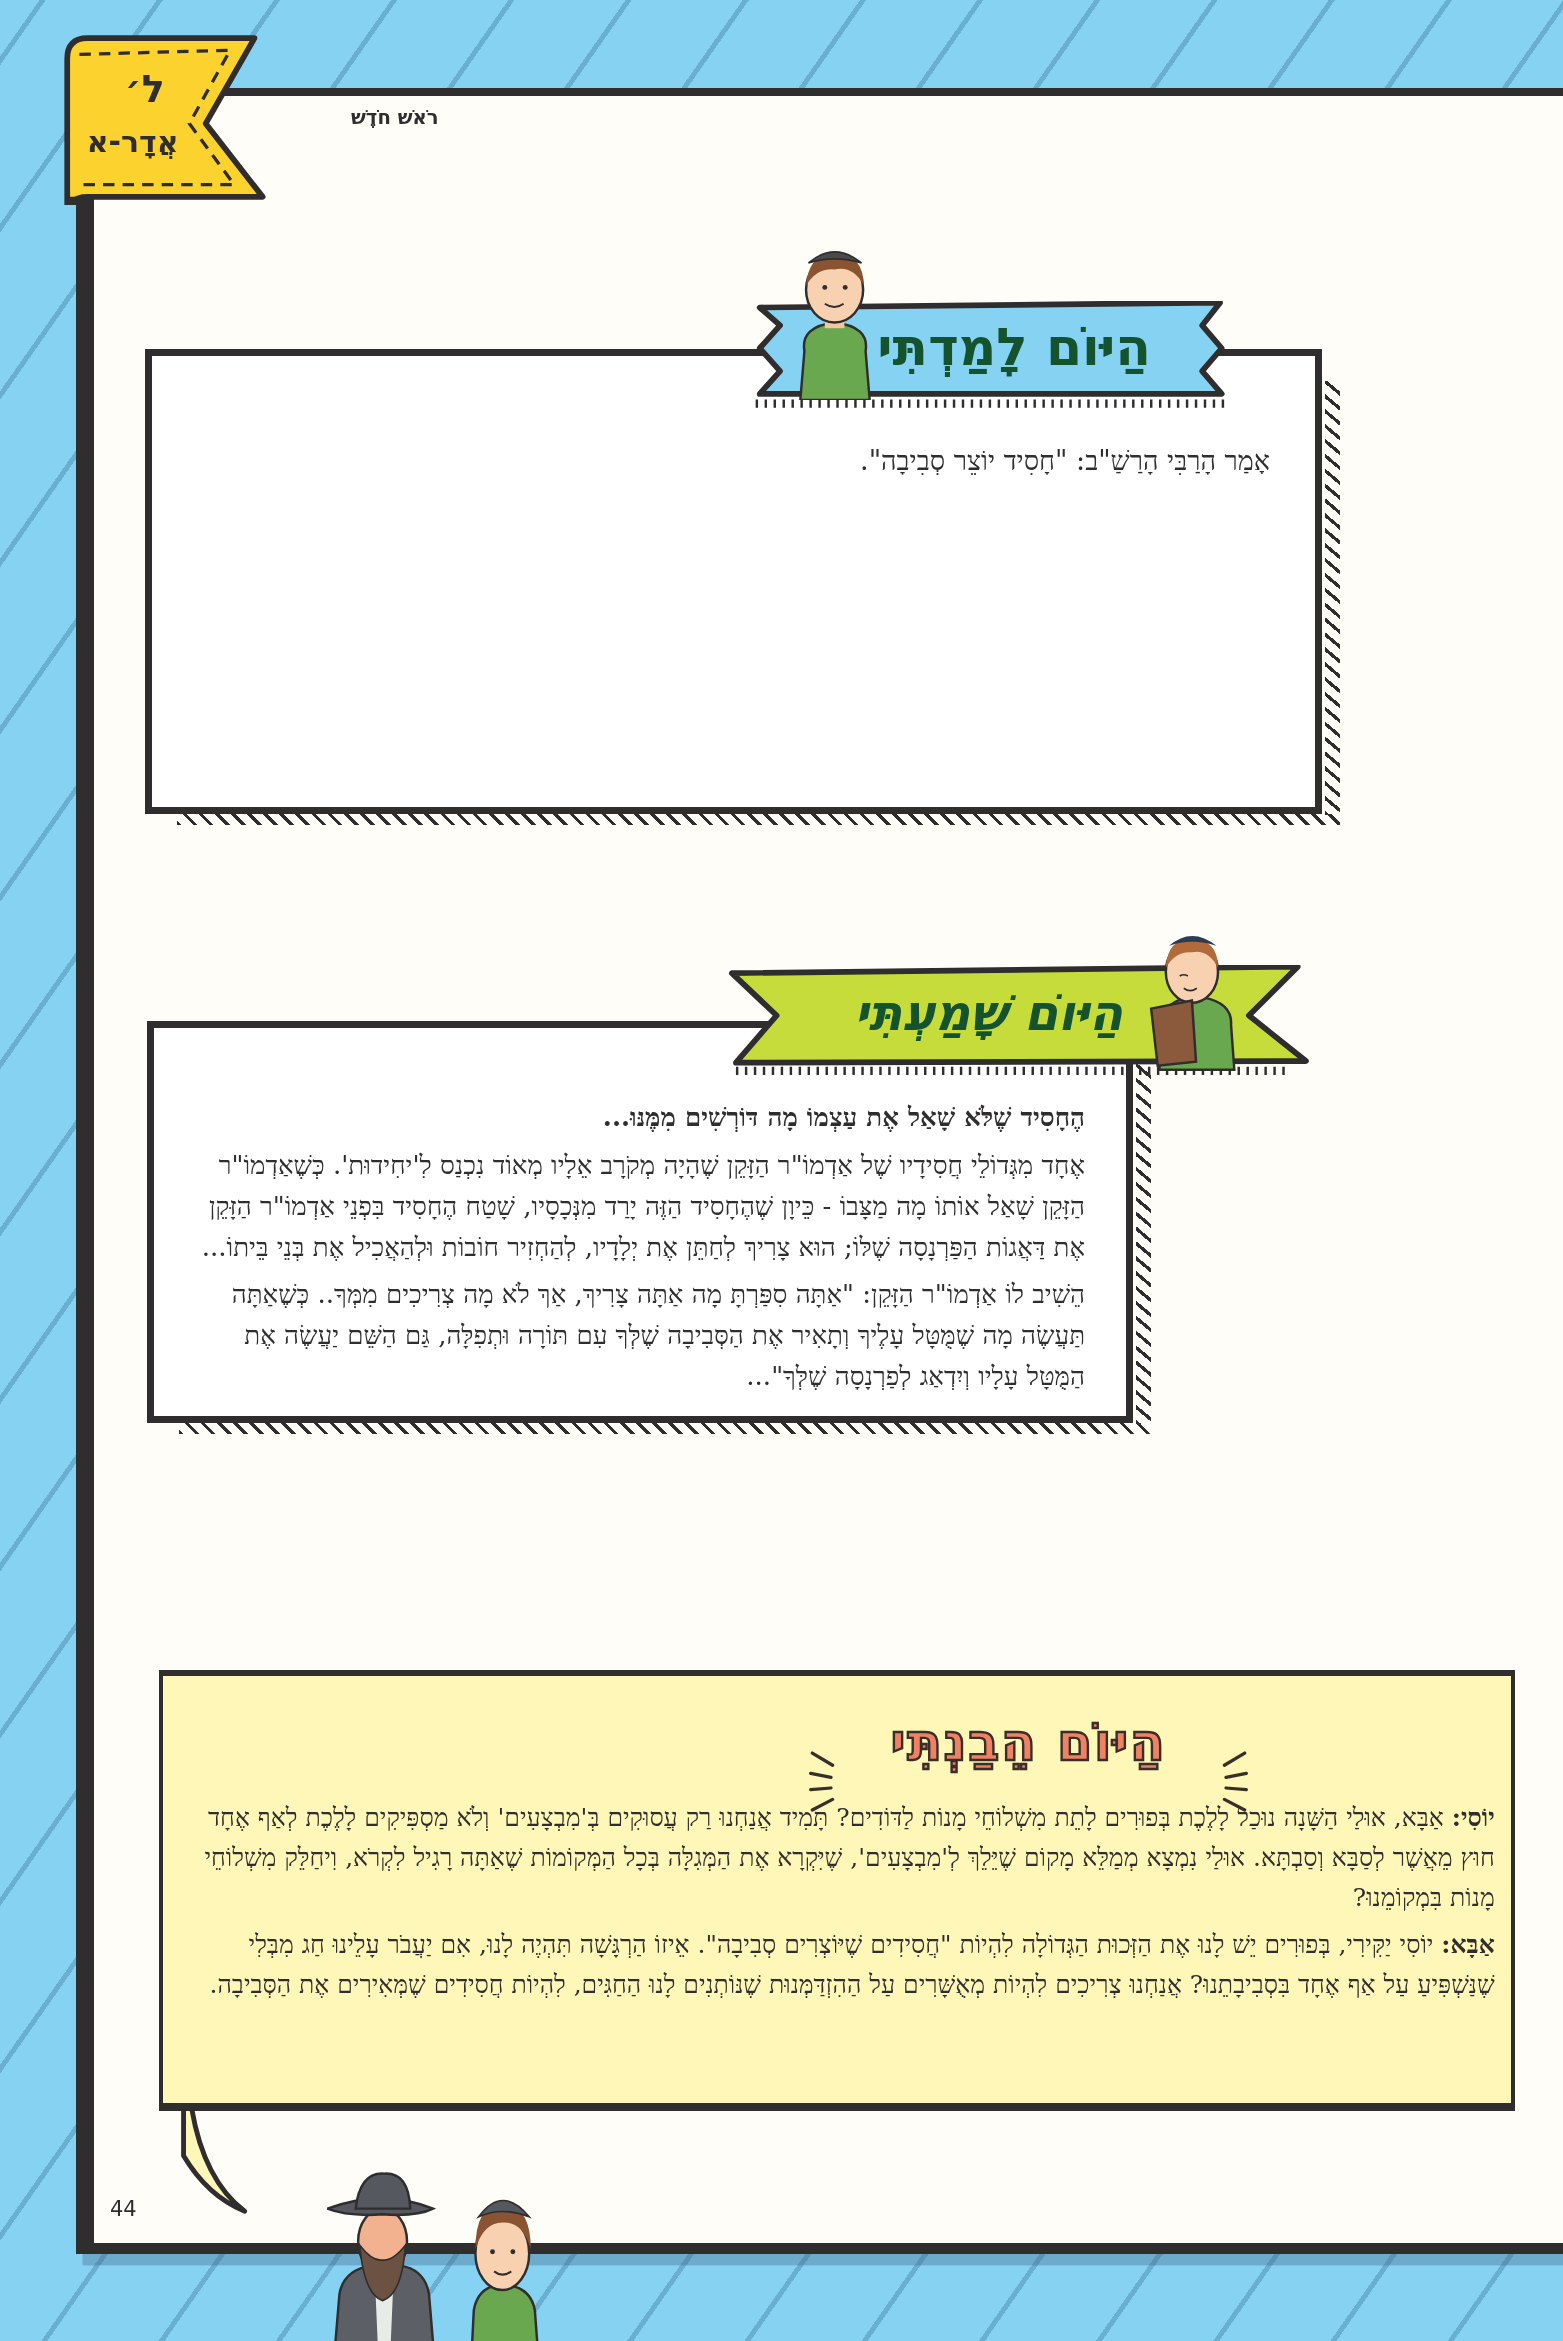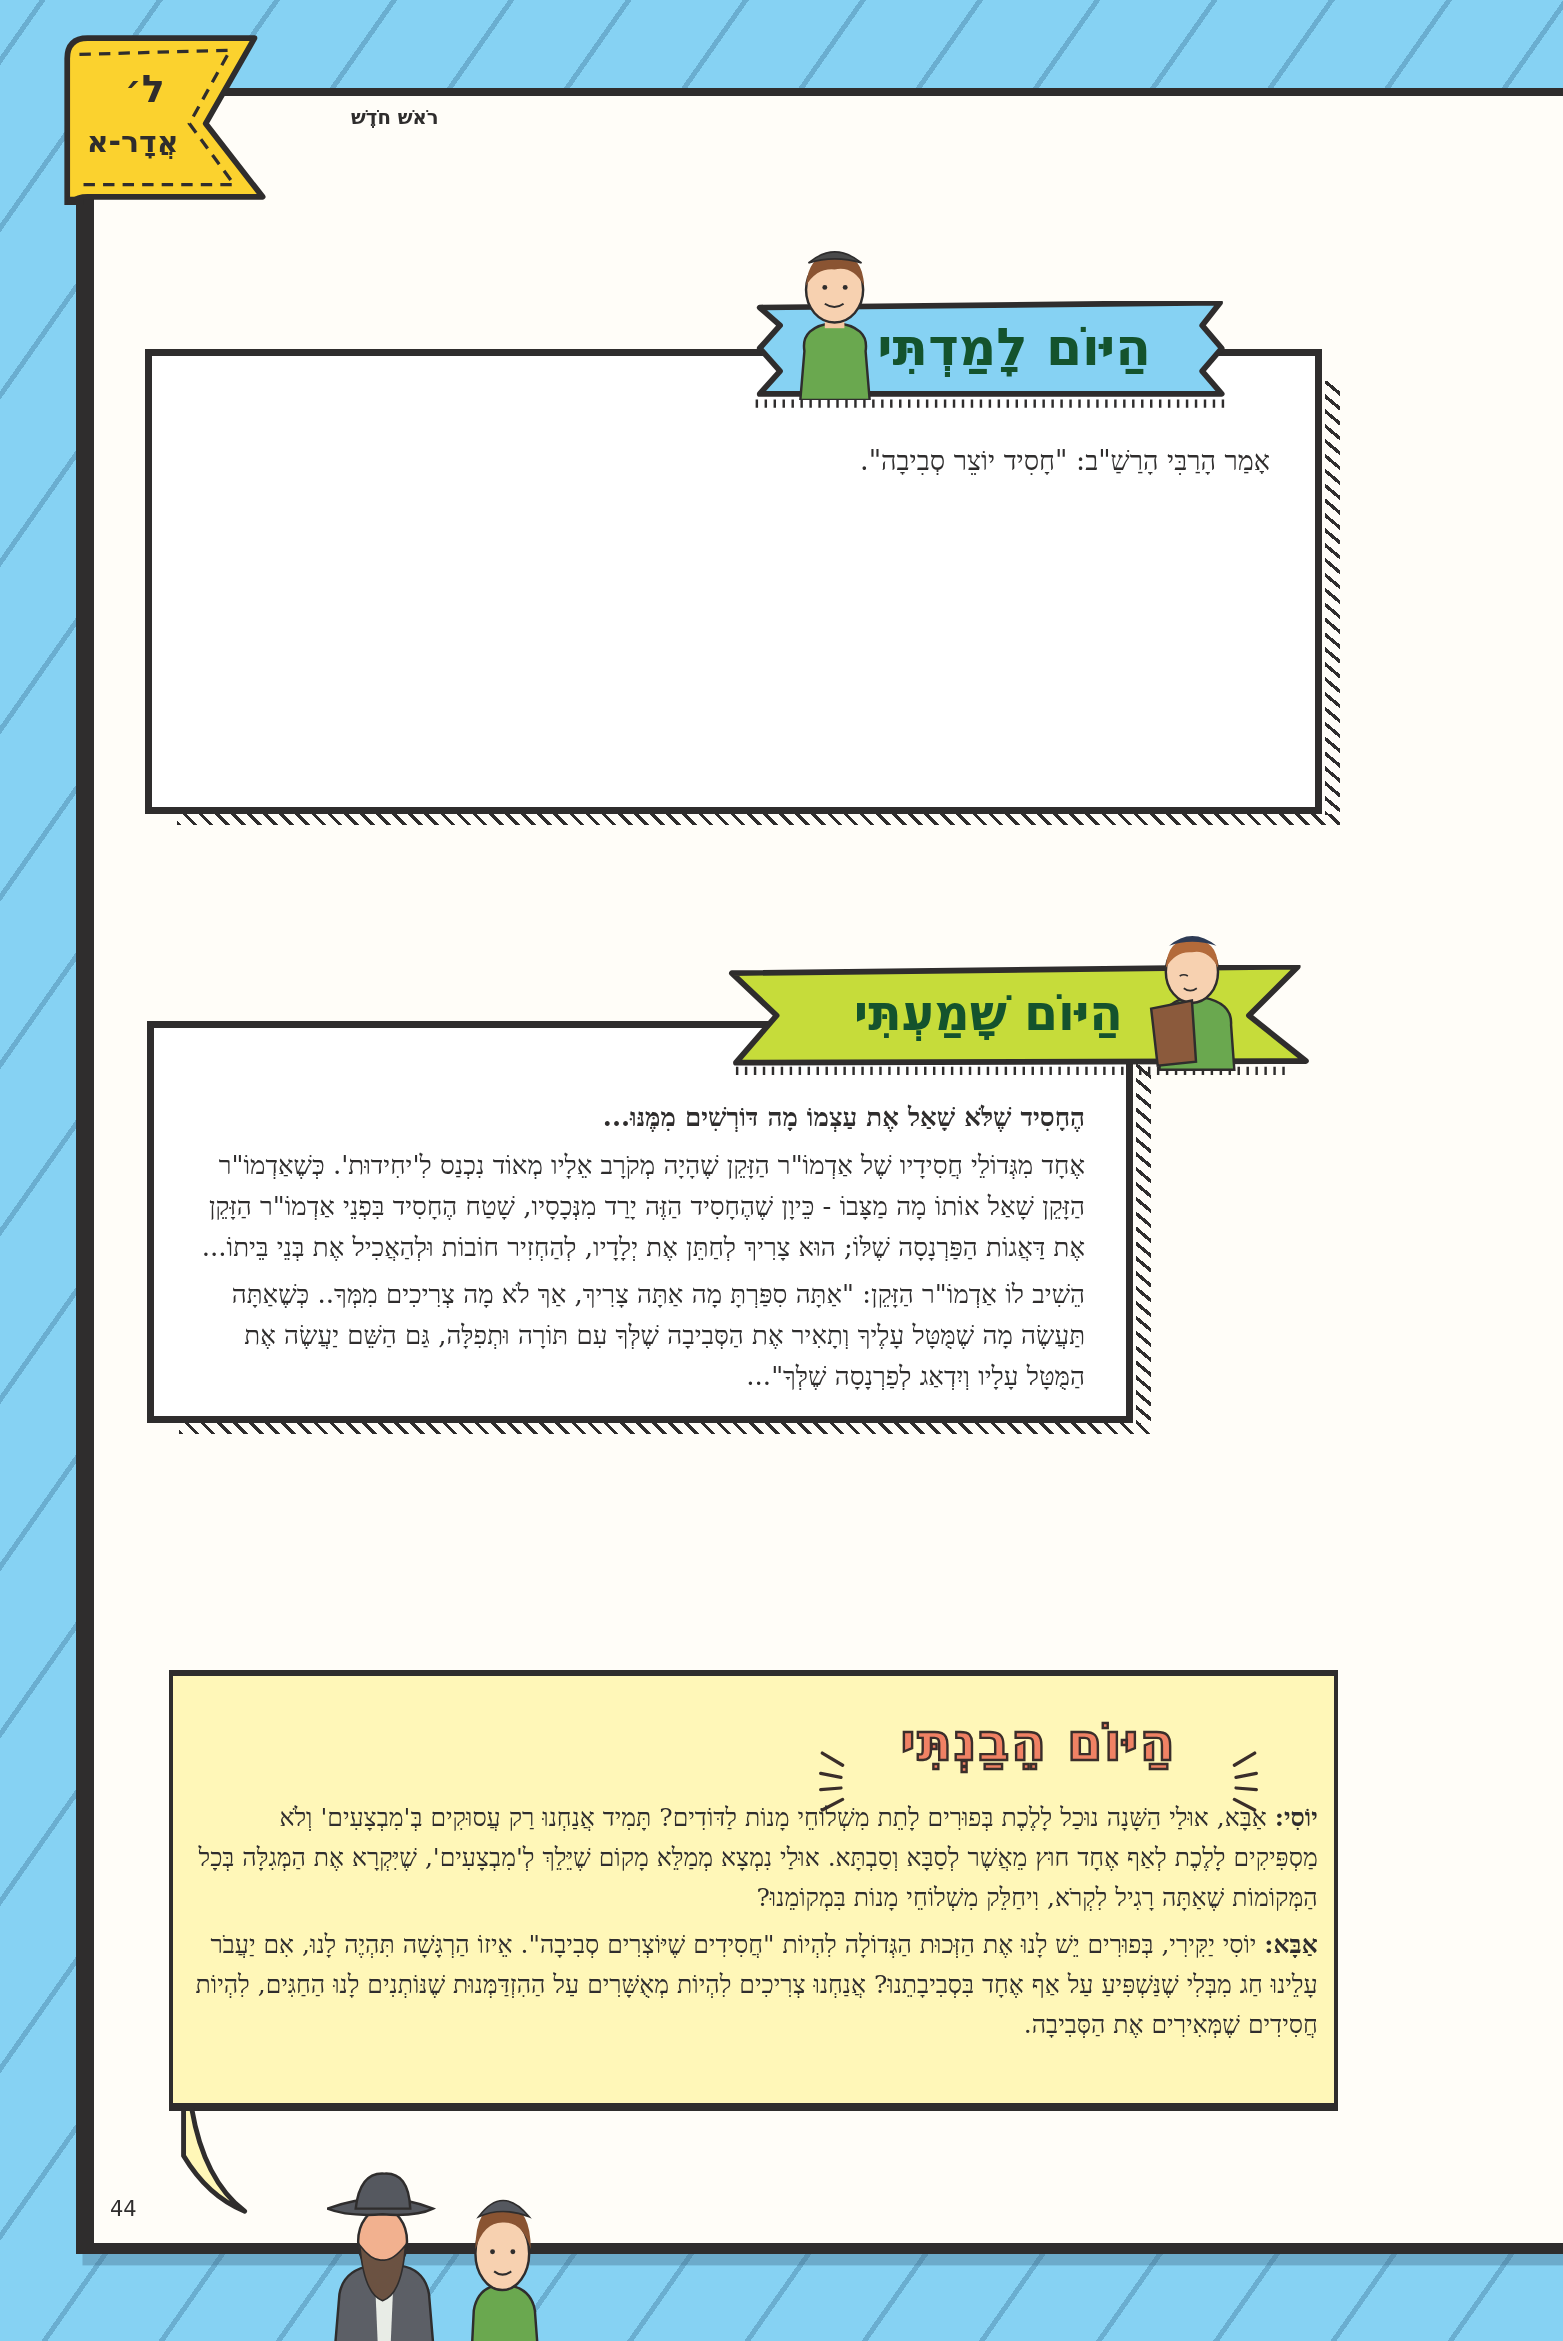--- a/index.html
+++ b/index.html
@@ -71,22 +71,22 @@
     position: absolute; z-index: 4;
     font-family: "DejaVu Sans", sans-serif; font-weight: bold;
     direction: rtl; text-align: center;
     color: #14532d;
   }
   .banner .title { position: absolute; white-space: nowrap; }
   .banner svg { position: absolute; left: 0; top: 0; }
   
   .character { position: absolute; z-index: 6; }
   .yellow-box {
-    position: absolute; left: 169px; top: 1670px;
-    width: 1169px; height: 441px;
+    position: absolute; left: 159px; top: 1670px;
+    width: 1356px; height: 441px;
     background: #fff7b8;
     border: 4.9px solid #2f2d2d; border-top-width: 6.5px; border-bottom-width: 8.2px;
     direction: rtl;
   }
   .yellow-title {
     position: absolute; left: 686px; top: 37px; width: 359px;
     text-align: center;
     font-family: "DejaVu Sans", sans-serif; font-weight: bold; font-size: 51px;
     color: #f08264;
     -webkit-text-stroke: 2.4px #3a2e2a;
@@ -147,21 +147,21 @@
     <p class="lead">הֶחָסִיד שֶׁלֹּא שָׁאַל אֶת עַצְמוֹ מָה דּוֹרְשִׁים מִמֶּנּוּ...</p>
     <p>אֶחָד מִגְּדוֹלֵי חֲסִידָיו שֶׁל אַדְמוֹ"ר הַזָּקֵן שֶׁהָיָה מְקֹרָב אֵלָיו מְאוֹד נִכְנַס לִ'יחִידוּת'. כְּשֶׁאַדְמוֹ"ר הַזָּקֵן שָׁאַל אוֹתוֹ מָה מַצָּבוֹ - כֵּיוָן שֶׁהֶחָסִיד הַזֶּה יָרַד מִנְּכָסָיו, שָׁטַח הֶחָסִיד בִּפְנֵי אַדְמוֹ"ר הַזָּקֵן אֶת דַּאֲגוֹת הַפַּרְנָסָה שֶׁלּוֹ; הוּא צָרִיךְ לְחַתֵּן אֶת יְלָדָיו, לְהַחְזִיר חוֹבוֹת וּלְהַאֲכִיל אֶת בְּנֵי בֵּיתוֹ...</p>
     <p>הֵשִׁיב לוֹ אַדְמוֹ"ר הַזָּקֵן: "אַתָּה סִפַּרְתָּ מָה אַתָּה צָרִיךְ, אַךְ לֹא מָה צְרִיכִים מִמְּךָ.. כְּשֶׁאַתָּה תַּעֲשֶׂה מָה שֶׁמֻּטָּל עָלֶיךָ וְתָאִיר אֶת הַסְּבִיבָה שֶׁלְּךָ עִם תּוֹרָה וּתְפִלָּה, גַּם הַשֵּׁם יַעֲשֶׂה אֶת הַמֻּטָּל עָלָיו וְיִדְאַג לְפַרְנָסָה שֶׁלְּךָ"...</p>
   </div>
 </div>
 <div class="banner" style="left:727px; top:965px; width:596px; height:102px;">
   <svg width="596" height="114" viewBox="0 0 730 140">
     <path d="M5 10 L700 2 L640 62 L710 118 L10 120 L60 62 Z" fill="#c6dc3a" stroke="#2f2d2d" stroke-width="7" stroke-linejoin="round"></path>
     <path d="M10 130 L690 130" stroke="#2f2d2d" stroke-width="10" stroke-dasharray="3 8"></path>
   </svg>
-  <div class="title" style="right:200px; top:20.4px; font-size:49px;">הַיּוֹם שָׁמַעְתִּי</div>
+  <div class="title" style="right:200px; top:20.4px; font-size:49px;font-style:italic;">הַיּוֹם שָׁמַעְתִּי</div>
 </div>
 <div class="character" style="left:1143px; top:931px;">
   <svg width="106" height="143" viewBox="0 0 130 175">
     <path d="M25 115 Q20 85 65 80 Q110 85 108 115 L112 170 L20 170 Z" fill="#6aa84f" stroke="#2f2d2d" stroke-width="3"></path>
     <ellipse cx="60" cy="50" rx="32" ry="38" fill="#f7d1b0" stroke="#2f2d2d" stroke-width="3"></ellipse>
     <path d="M28 45 Q30 8 60 10 Q92 10 92 45 Q80 22 60 26 Q40 24 28 45 Z" fill="#b36a3a"></path>
     <path d="M32 18 Q60 -6 90 18 Q60 8 32 18 Z" fill="#2e3b55"></path>
     <path d="M45 55 Q50 52 55 55" fill="none" stroke="#2f2d2d" stroke-width="2"></path>
     <path d="M50 70 Q58 76 66 70" fill="none" stroke="#2f2d2d" stroke-width="2"></path>
     <path d="M10 95 L60 85 L65 160 L18 165 Z" fill="#8b5a3c" stroke="#2f2d2d" stroke-width="3"></path>

